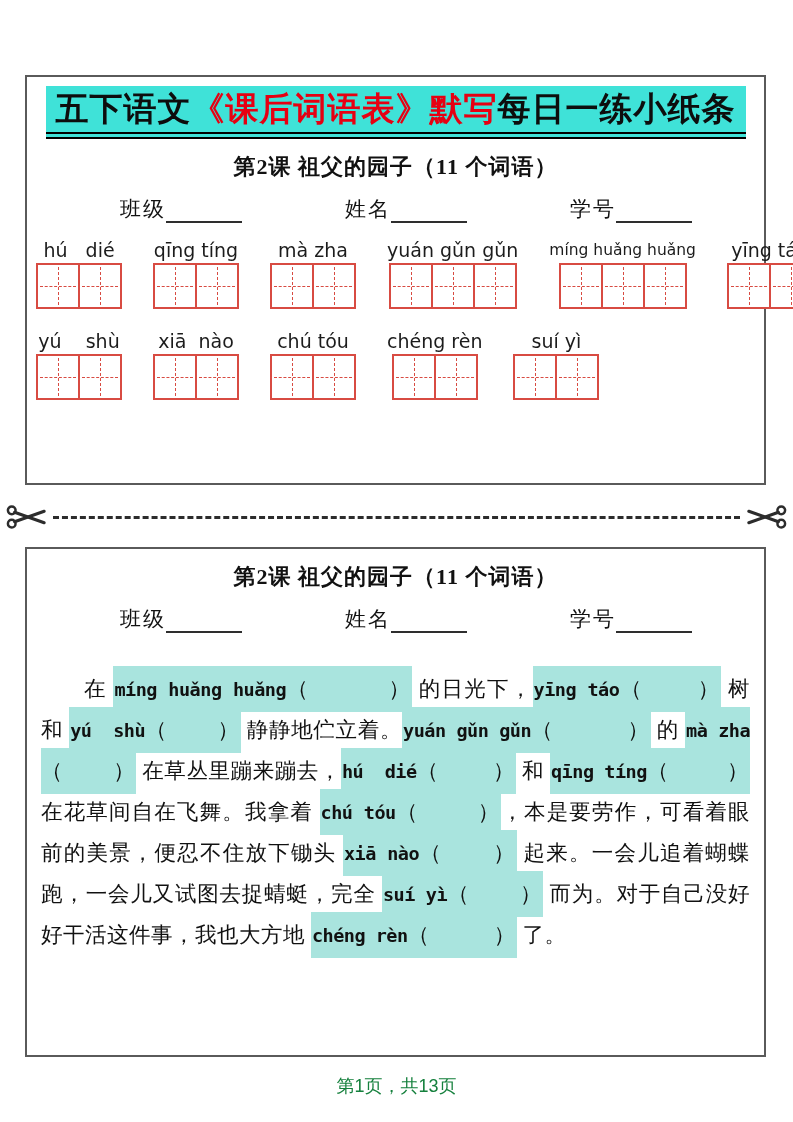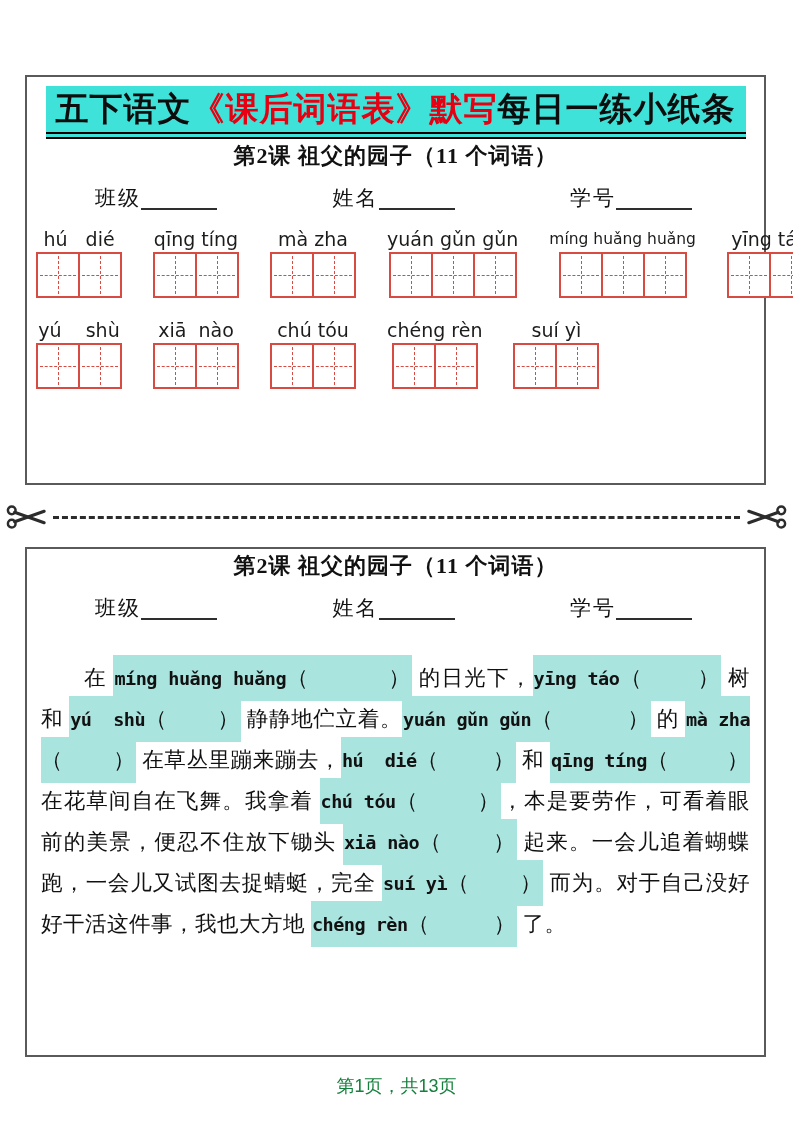--- a/index.html
+++ b/index.html
@@ -12,25 +12,25 @@
   .slip2{top:547px;height:510px;}
 
   
   .band{margin:9px auto 0;width:700px;background:var(--band-bg);text-align:center;
         font-weight:bold;font-size:33px;line-height:46px;letter-spacing:1px;
         border-bottom:7px double #000;white-space:nowrap;}
   .band .t-black{color:#0d0d0d;}
   .band .t-red{color:var(--title-red);}
 
   
-  .lesson{text-align:center;font-size:22px;font-weight:bold;margin-top:2px;letter-spacing:1px;}
+  .lesson{text-align:center;font-size:22px;font-weight:bold;margin-top:13px;letter-spacing:1px;}
 
   
   .fields{display:flex;justify-content:space-between;padding:0 72px 0 68px;margin-top:13px;font-size:21px;}
-  .field{display:flex;align-items:flex-start;}
+  .field{display:flex;align-items:flex-end;margin-left:25px;}
   .field .flabel{font-weight:500;letter-spacing:2px;}
   .field .fline{display:inline-block;width:76px;border-bottom:2px solid #2e2e2e;height:1.15em;}
 
   
   .rows{padding:14px 0 0 9px;}
   .word-row{display:flex;align-items:flex-end;gap:31px;margin-bottom:19px;}
   .word-block{display:flex;flex-direction:column;align-items:center;}
   .pinyin{font-family:"DejaVu Sans","Liberation Sans",sans-serif;font-size:19px;color:#1c1c1c;
           white-space:pre;line-height:26px;}
   .pinyin.small{font-size:15.5px;line-height:26px;}

